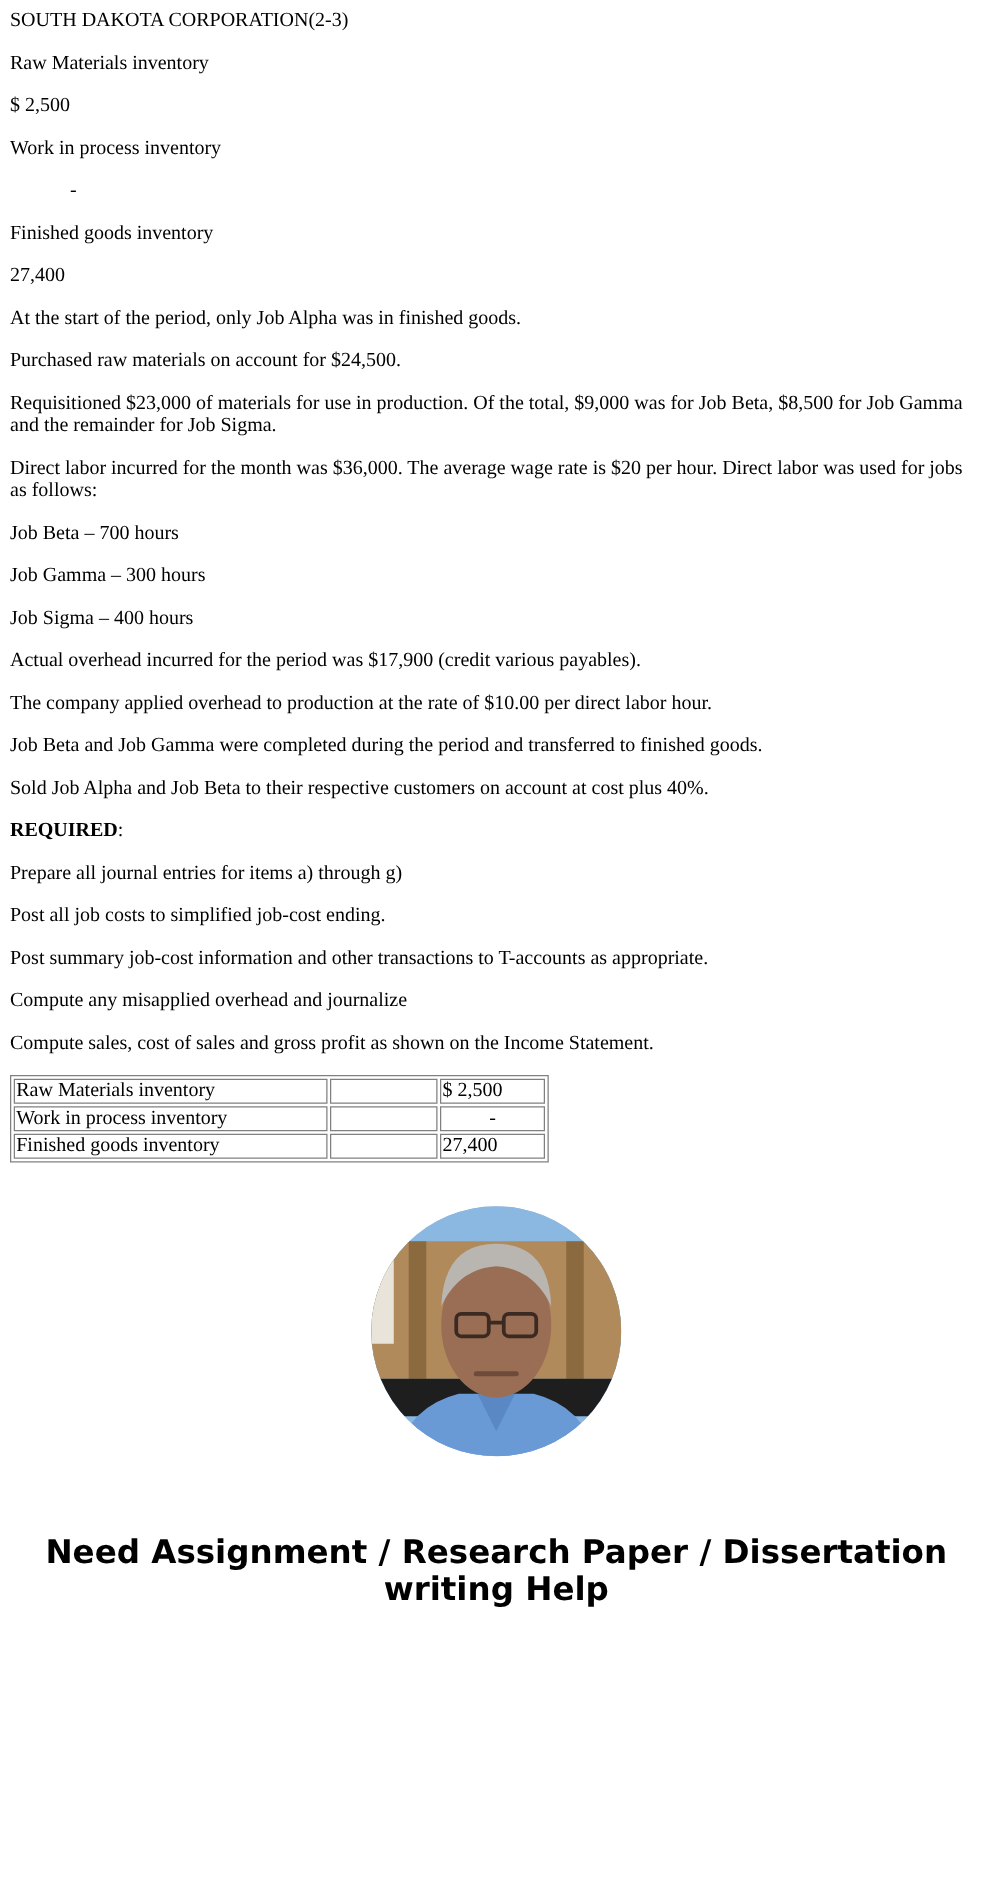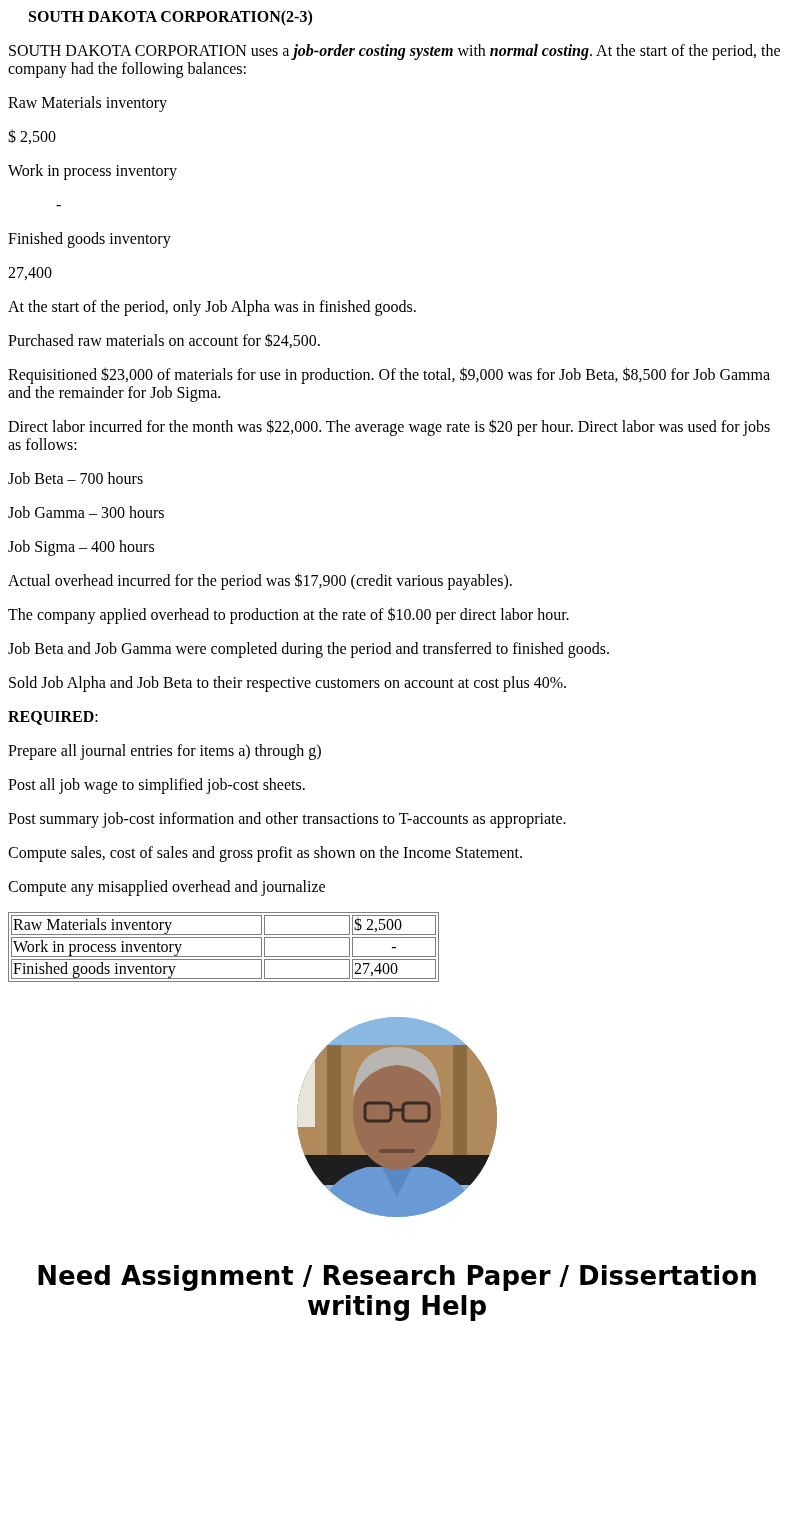--- a/index.html
+++ b/index.html
@@ -6,21 +6,21 @@
     body {
       width: 794px;
       min-height: 1523px;
       font-family: "Liberation Serif", "DejaVu Serif", serif;
       font-size: 16px;
       color: #000;
       line-height: 18px;
     }
     .content { padding: 8px 8px 0 8px; }
     p { margin: 0 0 16px 0; }
-    .title { font-weight: bold; margin-left: 20px; }
+    .title { font-weight: normal; }
     .indent-dash { padding-left: 48px; }
     table.bal {
       border: 1px solid #808080;
       border-collapse: separate;
       border-spacing: 2px;
       margin-top: 0;
     }
     table.bal td {
       border: 1px solid #808080;
       padding: 0 1px;
@@ -32,65 +32,64 @@
     td.c2 { width: 82px; }
     td.c3 { width: 80px; }
     td.center { text-align: center; }
     .avatar-wrap { display: flex; justify-content: center; margin-top: 35px; }
     .avatar {
       width: 200px; height: 200px; border-radius: 50%;
       overflow: hidden; position: relative;
       background: #8ab4dc;
     }
     .footer {
-      margin-top: 44px;
+      margin-top: 62px;
       text-align: center;
       font-family: "DejaVu Sans", sans-serif;
       font-weight: bold;
       font-size: 26px;
       line-height: 30px;
       color: #000;
       padding: 0 20px;
     }
   </style>
 </head>
 <body>
 
 <div class="content">
   <p class="title">SOUTH DAKOTA CORPORATION(2-3)</p>
 
-  <p><span>SOUTH DAKOTA CORPORATION uses a </span><b><i>job-order costing system</i></b><span> with </span><b><i>normal costing</i></b><span>. At the start of the period, the company had the following balances:</span></p>
 
   <p>Raw Materials inventory</p>
   <p>$ 2,500</p>
   <p>Work in process inventory</p>
   <p class="indent-dash">-</p>
   <p>Finished goods inventory</p>
   <p>27,400</p>
 
   <p>At the start of the period, only Job Alpha was in finished goods.</p>
   <p>Purchased raw materials on account for $24,500.</p>
   <p>Requisitioned $23,000 of materials for use in production. Of the total, $9,000 was for Job Beta, $8,500 for Job Gamma and the remainder for Job Sigma.</p>
-  <p>Direct labor incurred for the month was $22,000. The average wage rate is $20 per hour. Direct labor was used for jobs as follows:</p>
+  <p>Direct labor incurred for the month was $36,000. The average wage rate is $20 per hour. Direct labor was used for jobs as follows:</p>
   <p>Job Beta – 700 hours</p>
   <p>Job Gamma – 300 hours</p>
   <p>Job Sigma – 400 hours</p>
   <p>Actual overhead incurred for the period was $17,900 (credit various payables).</p>
   <p>The company applied overhead to production at the rate of $10.00 per direct labor hour.</p>
   <p>Job Beta and Job Gamma were completed during the period and transferred to finished goods.</p>
   <p>Sold Job Alpha and Job Beta to their respective customers on account at cost plus 40%.</p>
 
   <p><b>REQUIRED</b><span>:</span></p>
   <p>Prepare all journal entries for items a) through g)</p>
 
 
-  <p>Post all job wage to simplified job-cost sheets.</p>
+  <p>Post all job costs to simplified job-cost ending.</p>
   <p>Post summary job-cost information and other transactions to T-accounts as appropriate.</p>
+  <p>Compute any misapplied overhead and journalize</p>
   <p>Compute sales, cost of sales and gross profit as shown on the Income Statement.</p>
-  <p>Compute any misapplied overhead and journalize</p>
 
   <table class="bal">
     <tbody>
         <tr>
       <td class="c1">Raw Materials inventory</td>
       <td class="c2"></td>
       <td class="c3">$ 2,500</td>
     </tr>
     <tr>
       <td class="c1">Work in process inventory</td>

